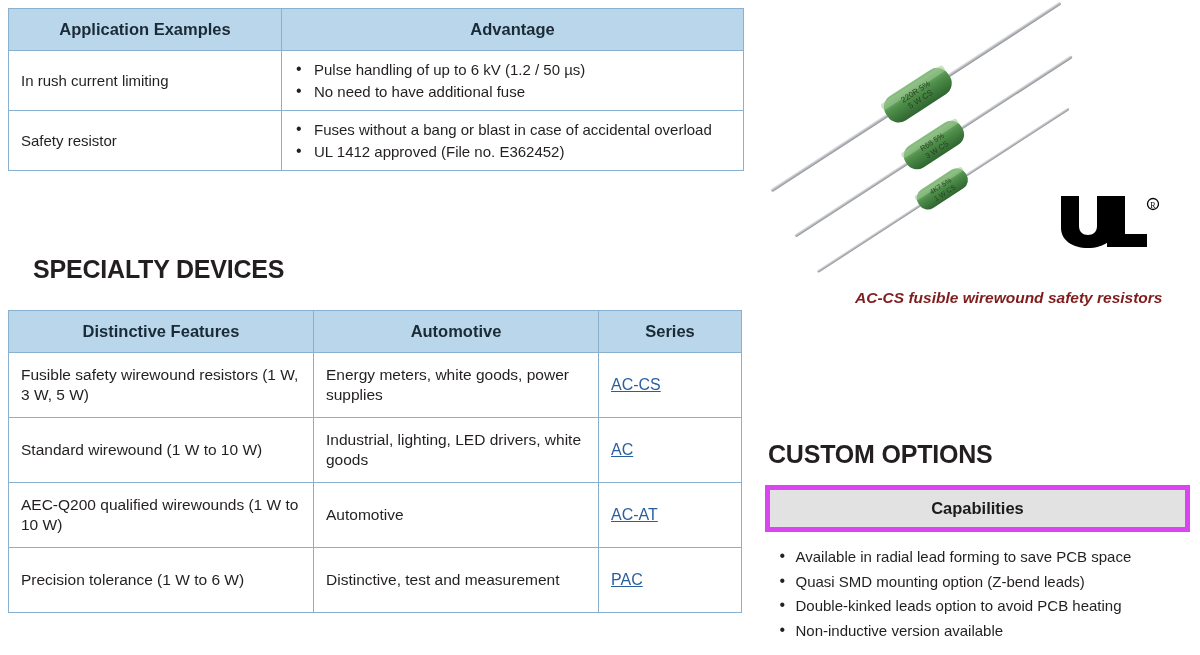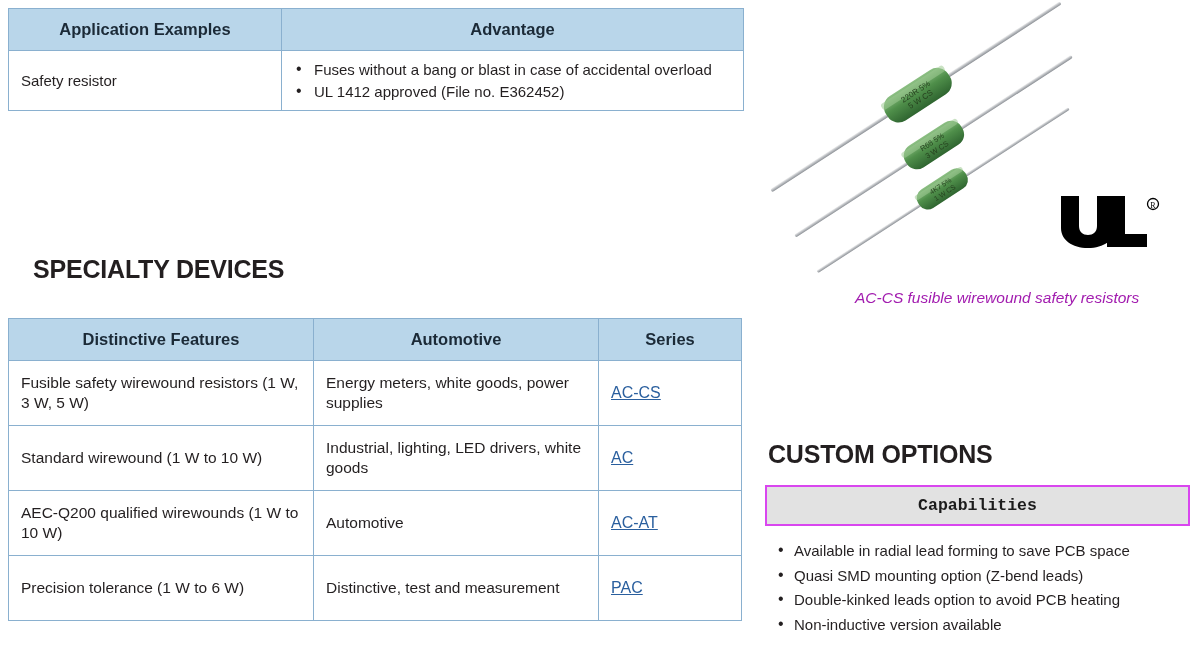--- a/index.html
+++ b/index.html
@@ -88,21 +88,21 @@
     font-weight: bold;
     letter-spacing: -0.2px;
     color: #231f20;
     margin-left: 25px;
   }
 
   
   #table-specialty {
     position: absolute;
     left: 8px;
-    top: 318px;
+    top: 310px;
     width: 733px;
   }
   #table-specialty col.c1 { width: 305px; }
   #table-specialty col.c2 { width: 285px; }
   #table-specialty col.c3 { width: 143px; }
   #table-specialty td {
     height: 50px;
     font-size: 15.5px;
     padding-left: 12px;
   }
@@ -120,48 +120,47 @@
     top: 0px;
     width: 445px;
     height: 280px;
   }
   #photo-caption {
     position: absolute;
     left: 855px;
     top: 288px;
     width: 330px;
     font-size: 15.5px;
-    font-weight: normal;
+    font-weight: bold;
     font-style: italic;
     line-height: 1.35;
-    color: #a21caf;
+    color: #7f1d1d;
   }
 
   
   #custom-heading {
     position: absolute;
     left: 768px;
     top: 440px;
     font-size: 25px;
     font-weight: bold;
     letter-spacing: -0.2px;
   }
   #table-custom {
     position: absolute;
     left: 765px;
     top: 485px;
     width: 425px;
   }
   #table-custom th {
     background: #e2e2e2;
-    border: 2px solid #d946ef;
+    border: 5px solid #d946ef;
     color: #1b1b1b;
     font-size: 16.5px;
     padding: 9px 10px;
-    font-family: Liberation Mono, monospace;
   }
   #table-custom td {
     border: none;
     padding: 10px 4px 4px 4px;
     font-size: 15px;
   }
   #table-custom ul.bul li {
     margin: 5px 0;
     padding-left: 24px;
   }
@@ -184,20 +183,29 @@
       <col class="c1">
       <col class="c2">
     </colgroup>
   <thead>
     <tr>
       <th>Application Examples</th>
       <th>Advantage</th>
     </tr>
   </thead>
   <tbody>
+    <tr>
+      <td class="app-cell">In rush current limiting</td>
+      <td class="adv-cell">
+        <ul class="bul">
+          <li>Pulse handling of up to 6 kV (1.2 / 50 µs)</li>
+          <li>No need to have additional fuse</li>
+        </ul>
+      </td>
+    </tr>
     <tr>
       <td class="app-cell">Safety resistor</td>
       <td class="adv-cell">
         <ul class="bul">
           <li>Fuses without a bang or blast in case of accidental overload</li>
           <li>UL 1412 approved (File no. E362452)</li>
         </ul>
       </td>
     </tr>
   </tbody>

